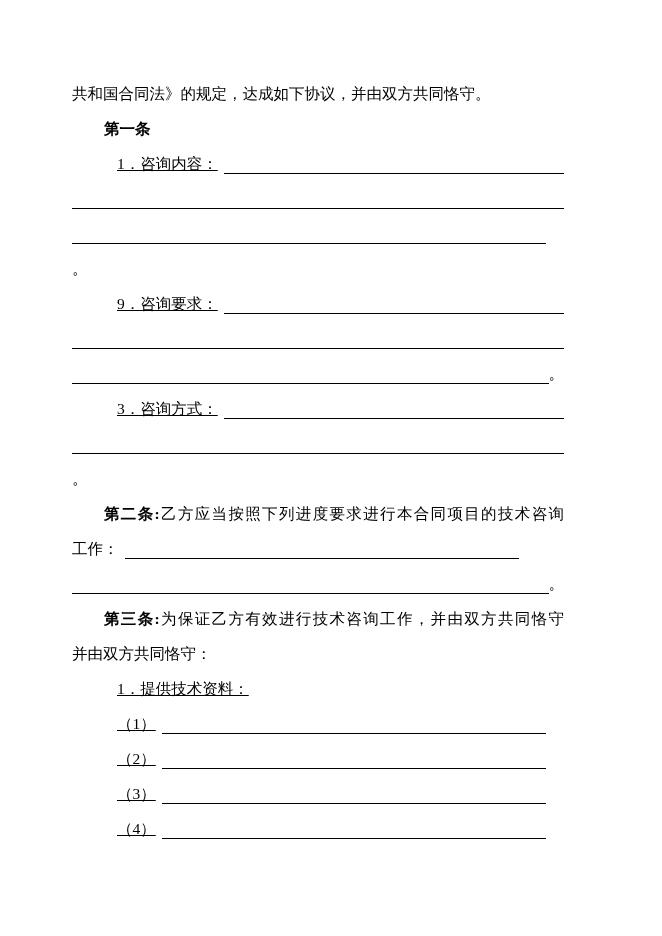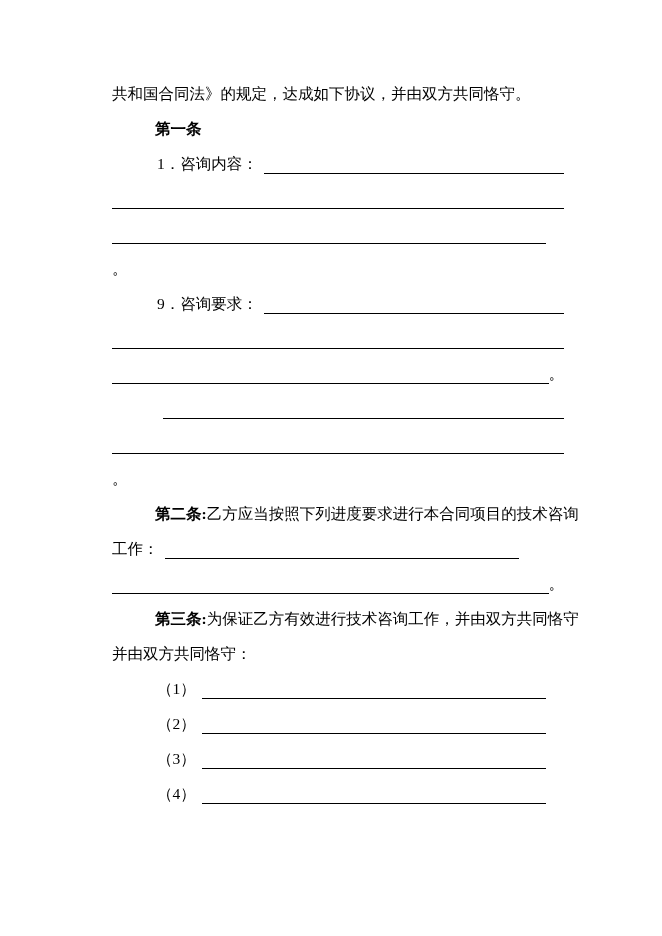--- a/index.html
+++ b/index.html
@@ -7,39 +7,39 @@
   body {
     width: 662px;
     height: 936px;
     font-family: "Liberation Serif", "DejaVu Serif", serif;
     color: #000000;
     overflow: hidden;
   }
   .page {
     width: 662px;
     height: 801px;
-    padding: 76px 98px 0 112px;
+    padding: 76px 98px 0 72px;
     background: #ffffff;
   }
   .line {
     display: flex;
     align-items: baseline;
     height: 35px;
     line-height: 35px;
     font-size: 15.5px;
     white-space: nowrap;
   }
   .line.justify {
     display: block;
     text-align: justify;
     text-align-last: justify;
   }
   .indent-2 { padding-left: 32px; }
-  .indent-3 { padding-left: 45px; }
-  .b { font-weight: bold; margin-left: 11px; }
+  .indent-3 { padding-left: 45px; text-decoration: underline; }
+  .b { font-weight: bold; }
   .t { display: inline; }
   .blank {
     flex: 1 1 auto;
     border-bottom: 1px solid #000000;
     align-self: flex-end;
     margin-bottom: 7px;
     margin-left: 6px;
     min-width: 40px;
     height: 1px;
   }
@@ -80,20 +80,21 @@
   </div>
   <div class="line">
     <span class="blank full"></span>
   </div>
   <div class="line">
     <span class="blank full"></span>
     <span class="t">。</span>
   </div>
 
   <div class="line indent-3">
+    <span class="t">3．咨询方式：</span>
     <span class="blank"></span>
   </div>
   <div class="line">
     <span class="blank full"></span>
   </div>
   <div class="line">
     <span class="t">。</span>
   </div>
 
   <div class="line indent-2 justify">
@@ -107,20 +108,23 @@
     <span class="blank full"></span>
     <span class="t">。</span>
   </div>
 
   <div class="line indent-2 justify">
     <span class="t b">第三条:</span><span class="t">为保证乙方有效进行技术咨询工作，并由双方共同恪守</span>
   </div>
   <div class="line">
     <span class="t">并由双方共同恪守：</span>
   </div>
+  <div class="line indent-3">
+    <span class="t">1．提供技术资料：</span>
+  </div>
 
   <div class="line indent-3">
     <span class="t">（1）</span>
     <span class="blank short"></span>
   </div>
   <div class="line indent-3">
     <span class="t">（2）</span>
     <span class="blank short"></span>
   </div>
   <div class="line indent-3">

